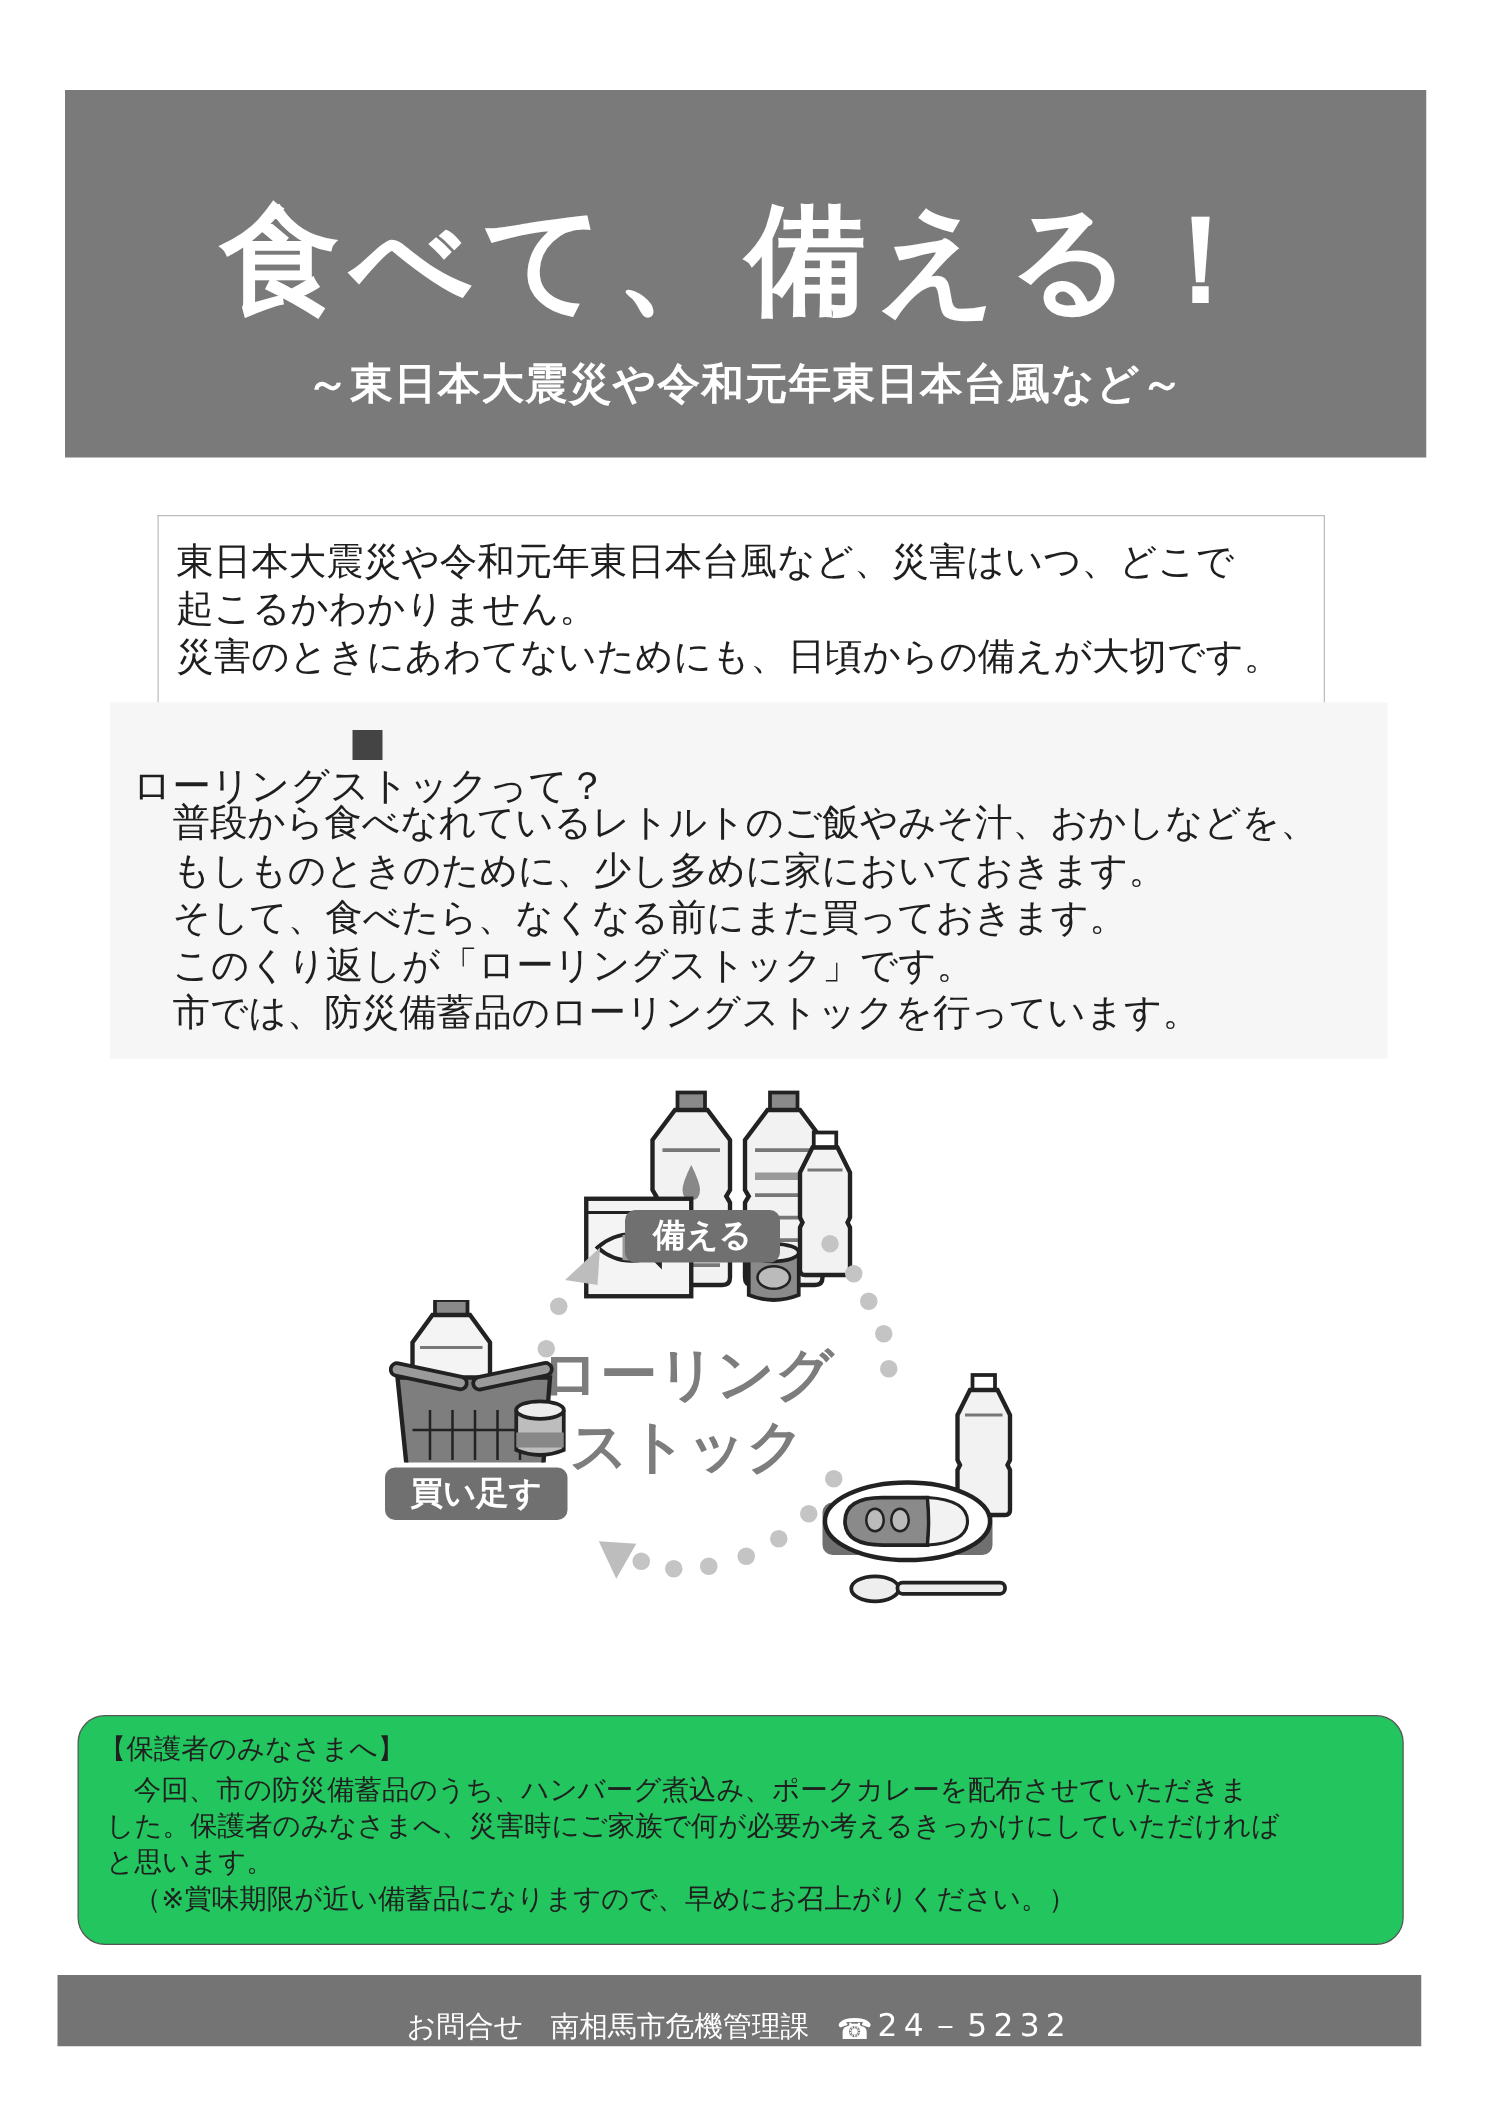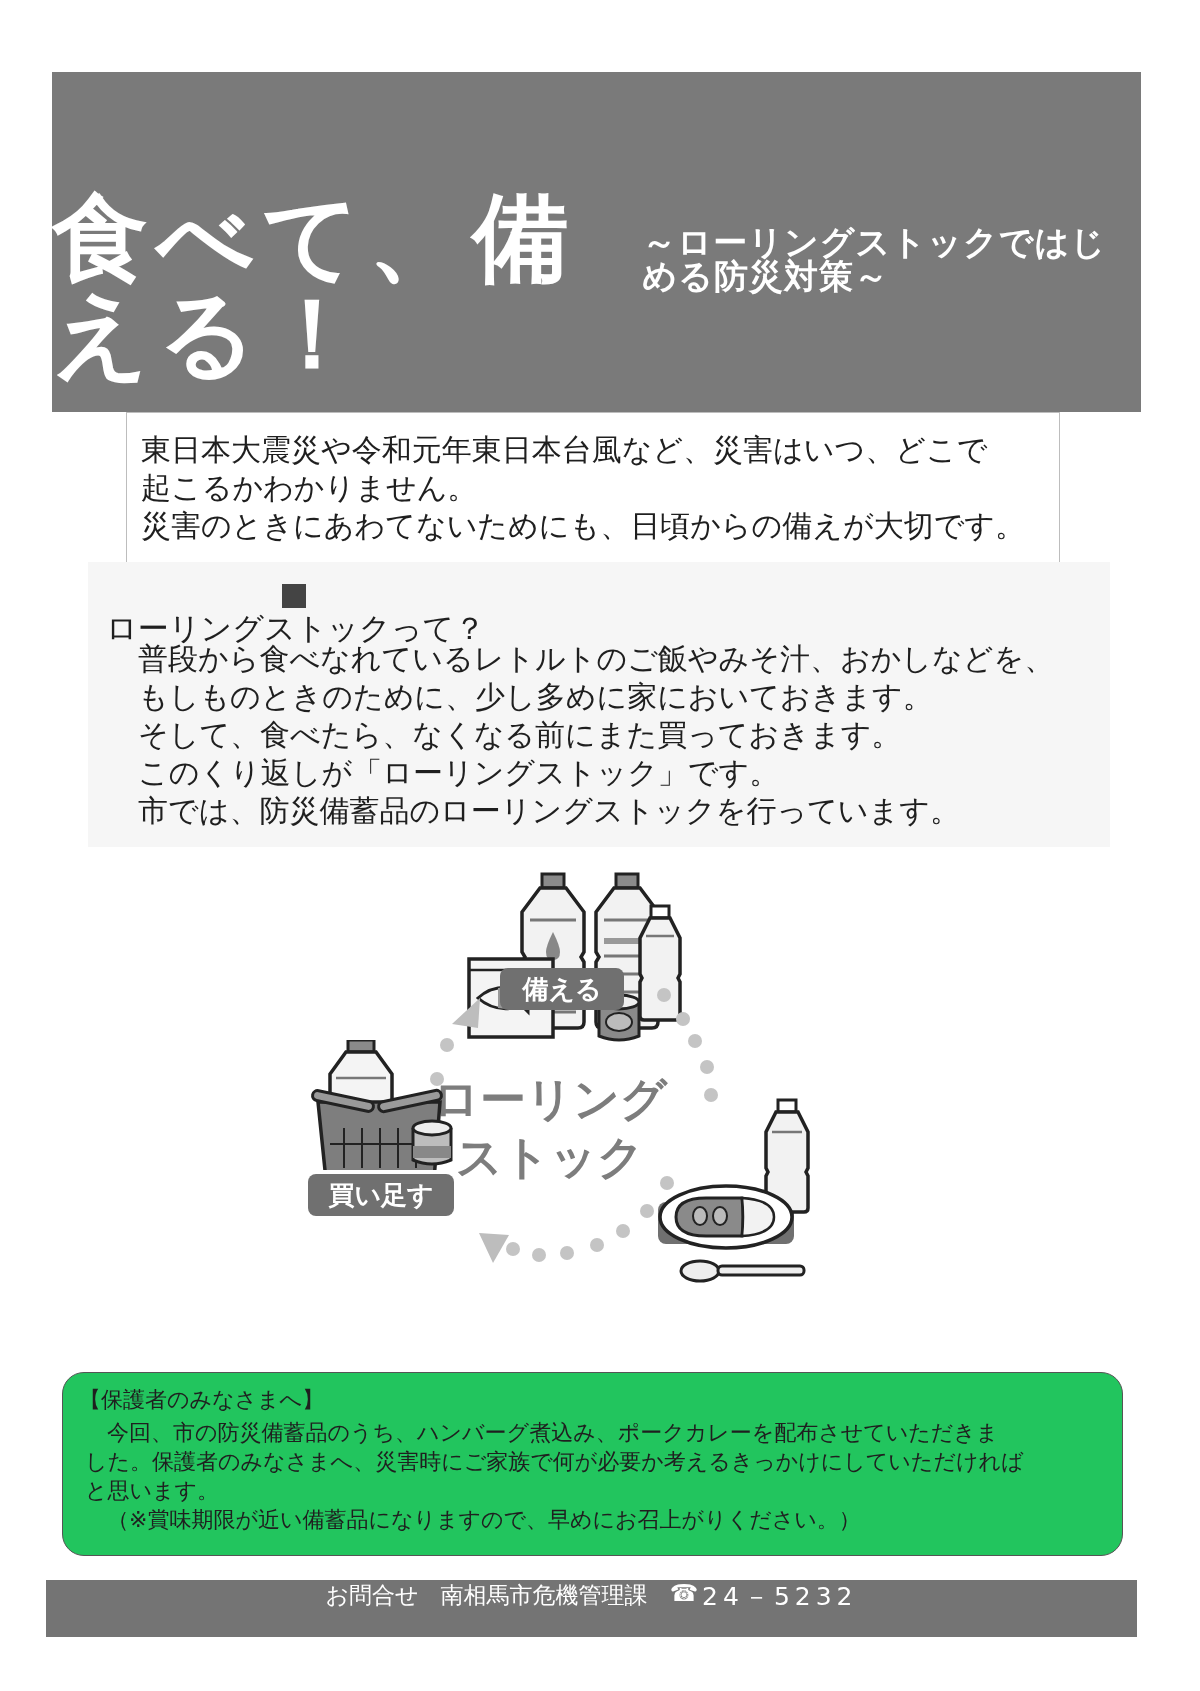--- a/index.html
+++ b/index.html
@@ -3,23 +3,23 @@
 <meta charset="utf-8">
 <style>
   html, body { margin:0; padding:0; }
   body {
     width:1200px; height:1691px; position:relative; overflow:hidden;
     background:#ffffff;
     font-family:"DejaVu Sans","Liberation Sans",sans-serif;
     color:#222;
   }
   .header {
-    position:absolute; left:52px; top:72px; width:1089px; height:340px;
+    position:absolute; left:52px; top:72px; width:1089px; height:294px;
     background:#7a7a7a;
-    display:flex; flex-direction:row; align-items:center;
+    display:flex; flex-direction:column; align-items:center;
   }
   .title {
     margin-top:88px; color:#fff; font-size:96px; font-weight:bold; letter-spacing:8px; line-height:1;
   }
   .subtitle {
     margin-top:34px; color:#fff; font-size:34px; font-weight:bold; letter-spacing:1px; line-height:1;
   }
   .intro {
     position:absolute; left:126px; top:412px; width:934px; height:150px;
     border:1px solid #bdbdbd; border-bottom:none; background:#fff; box-sizing:border-box;
@@ -50,31 +50,31 @@
     position:absolute; left:62px; top:1372px; width:1061px; height:184px;
     border:1.5px solid #555; border-radius:22px; box-sizing:border-box; background:#22c55e;
     padding:12px 22px; font-size:22px; line-height:29px; color:#1f1f1f;
   }
   .notice p { margin:0; white-space:nowrap; }
   .notice .heading { margin-left:-6px; margin-bottom:4px; }
   .notice .indent { text-indent:22px; }
 
   .footer {
     position:absolute; left:46px; top:1580px; width:1091px; height:57px; background:#747474;
-    color:#fff; display:flex; align-items:flex-start; justify-content:center; font-size:23px;
+    color:#fff; display:flex; align-items:flex-end; justify-content:center; font-size:23px;
   }
   .footer span { white-space:pre; }
   .footer .phone { letter-spacing:5px; font-size:25px; margin-left:4px; }
 </style>
 </head>
 <body>
 
 <div class="header">
   <div class="title">食べて、備える！</div>
-  <div class="subtitle">～ローリングストックではじめる防災対策～</div>
+  <div class="subtitle">～東日本大震災や令和元年東日本台風など～</div>
 </div>
 
 <div class="intro">
   <p>東日本大震災や令和元年東日本台風など、災害はいつ、どこで</p>
   <p>起こるかわかりません。</p>
   <p>災害のときにあわてないためにも、日頃からの備えが大切です。</p>
 </div>
 
 <div class="rs-section">
   <div class="rs-heading">

